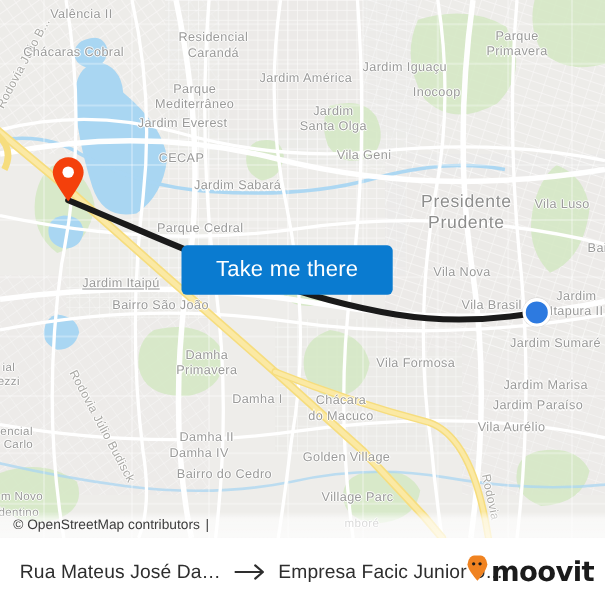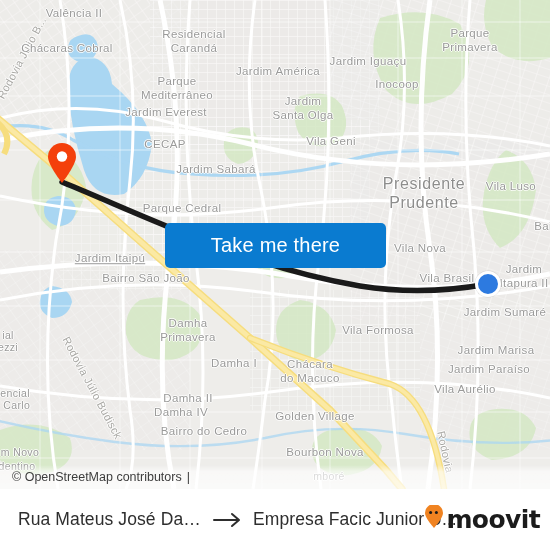--- a/index.html
+++ b/index.html
@@ -92,21 +92,21 @@
     box-sizing: border-box;
     box-shadow: 0 0 0 0.5px rgba(0,0,0,.10);
     z-index: 40;
   }
 
   
   .cta {
     position: absolute;
     left: 165px;
     top: 223px;
-    width: 221px;
+    width: 192px;
     height: 45px;
     background: #0a7bd0;
     border: none;
     border-radius: 5px;
     color: #ffffff;
     font-family: "Liberation Sans", sans-serif;
     font-size: 20px;
     letter-spacing: 0.2px;
     cursor: pointer;
     z-index: 50;
@@ -330,21 +330,21 @@
 do Macuco</div>
         <div class="lbl" style="left: 465px; top: 390px;">Vila Aurélio</div>
         <div class="lbl road" style="left: 92px; top: 388px; transform: translate(-50%, -50%) rotate(62deg);">Rodovia Júlio Budisck</div>
         <div class="lbl small" style="left: 12px; top: 399px;">dencial
 e Carlo</div>
         <div class="lbl" style="left: 181px; top: 413px;">Damha IV</div>
         <div class="lbl" style="left: 315px; top: 417px;">Golden Village</div>
         <div class="lbl" style="left: 204px; top: 432px;">Bairro do Cedro</div>
         <div class="lbl small" style="left: 20px; top: 452px;">m Novo</div>
         <div class="lbl small" style="left: 17px; top: 466px;">dentino</div>
-        <div class="lbl" style="left: 325px; top: 453px;">Bourbon Nova</div>
+        <div class="lbl" style="left: 325px; top: 453px;">Village Parc</div>
         <div class="lbl small" style="left: 329px; top: 476px;">mboré</div>
         <div class="lbl road" style="left: 445px; top: 452px; transform: translate(-50%, -50%) rotate(78deg);">Rodovia</div>
       </div>
 
     <div class="origin-pin">
       <svg width="32" height="42" viewBox="0 0 32 42">
         <path d="M16 41 C16 41 30 23 30 15 A14 14 0 1 0 2 15 C2 23 16 41 16 41 Z" fill="#f4400b"></path>
         <circle cx="16" cy="14.5" r="5.2" fill="#ffffff"></circle>
       </svg>
     </div>

